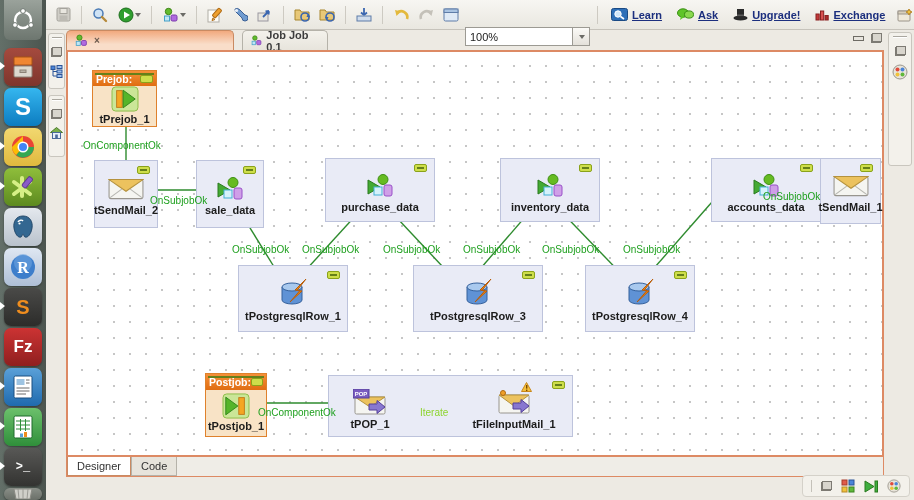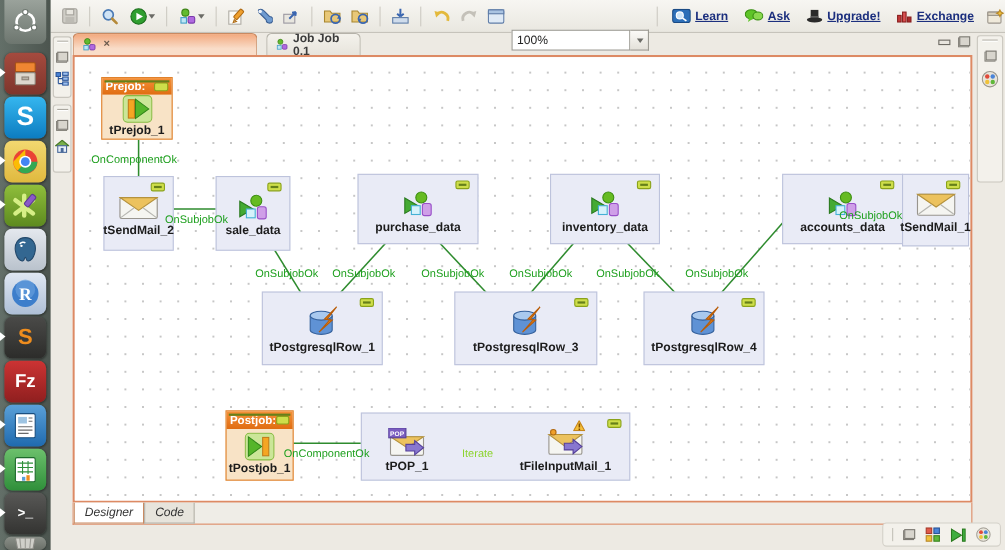--- a/index.html
+++ b/index.html
@@ -68,21 +68,21 @@
   .cgroup{position:absolute;border:1px solid #df812c;background:#f8e3c6;z-index:2;display:flex;flex-direction:column;}
   .ghdr{height:16px;background:linear-gradient(#f59038,#e06d12);display:flex;align-items:center;padding:0 3px;}
   .ghdr span{font-size:10.5px;font-weight:bold;color:#fff;}
   .ghdr .minus{position:static;margin-left:auto;}
   .gbody{flex:1;display:flex;flex-direction:column;align-items:center;justify-content:center;gap:1px;}
   .clabel{position:absolute;font-size:10px;font-weight:normal;color:#1fa01f;white-space:nowrap;z-index:3;}
   .clabel.iterate{color:#8cd42e;}
   .warn{position:absolute;z-index:3;}
 
   
-  .bottomtabs{position:absolute;left:0;top:427px;width:818px;height:20px;background:#efede7;border:1px solid #dd8a64;border-top:none;display:flex;align-items:flex-start;font-style:italic;}
+  .bottomtabs{position:absolute;left:0;top:427px;width:818px;height:20px;background:#efede7;border:1px solid #dd8a64;border-top:none;display:flex;align-items:flex-start;}
   .btab{height:19px;display:flex;align-items:center;padding:0 9px;font-size:11px;color:#333;border:1px solid #b5b2a9;border-top:none;}
   .btab.active{background:#fff;font-weight:normal;border-color:#c98a62;}
   .btab.inactive{background:#e7e4dc;}
   .statusicons{position:absolute;right:4px;bottom:3px;display:flex;align-items:center;gap:9px;background:#f3f1eb;border:1px solid #d4d1c9;border-radius:4px;padding:3px 8px;}
   .ssep{width:1px;height:12px;background:#c4c1b9;}
 </style>
 </head>
 <body>
 
 <div class="screen">

